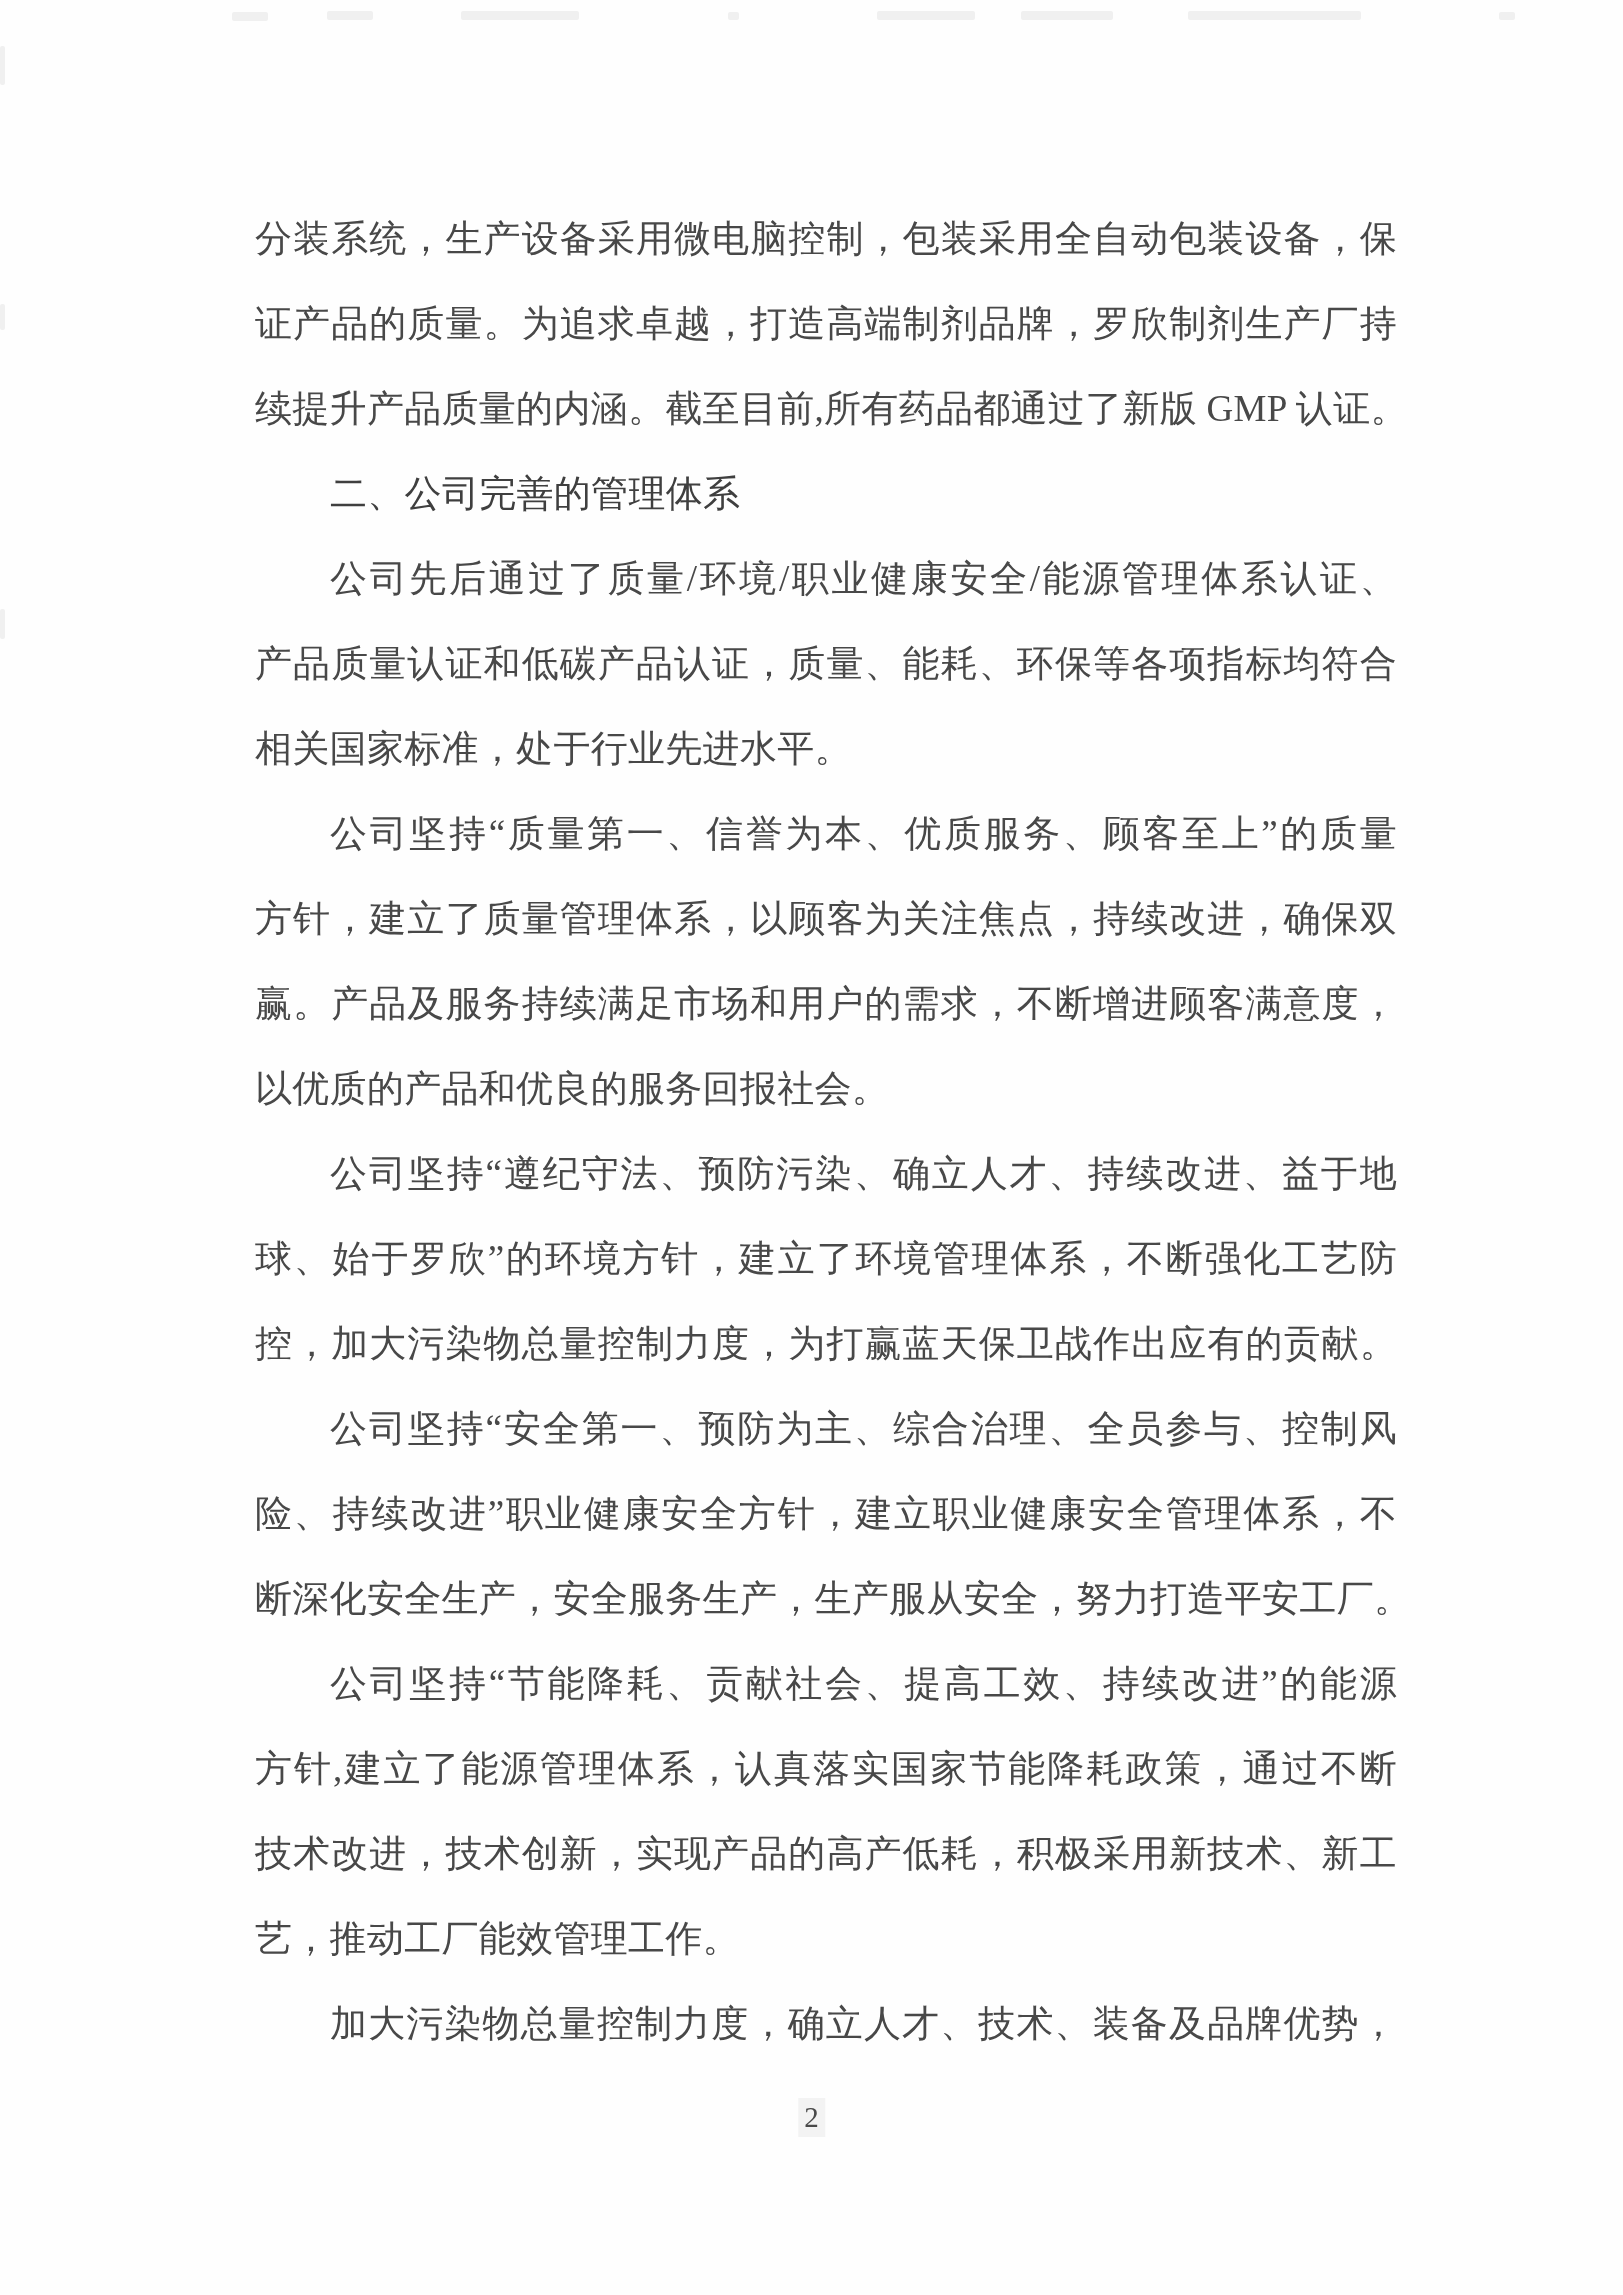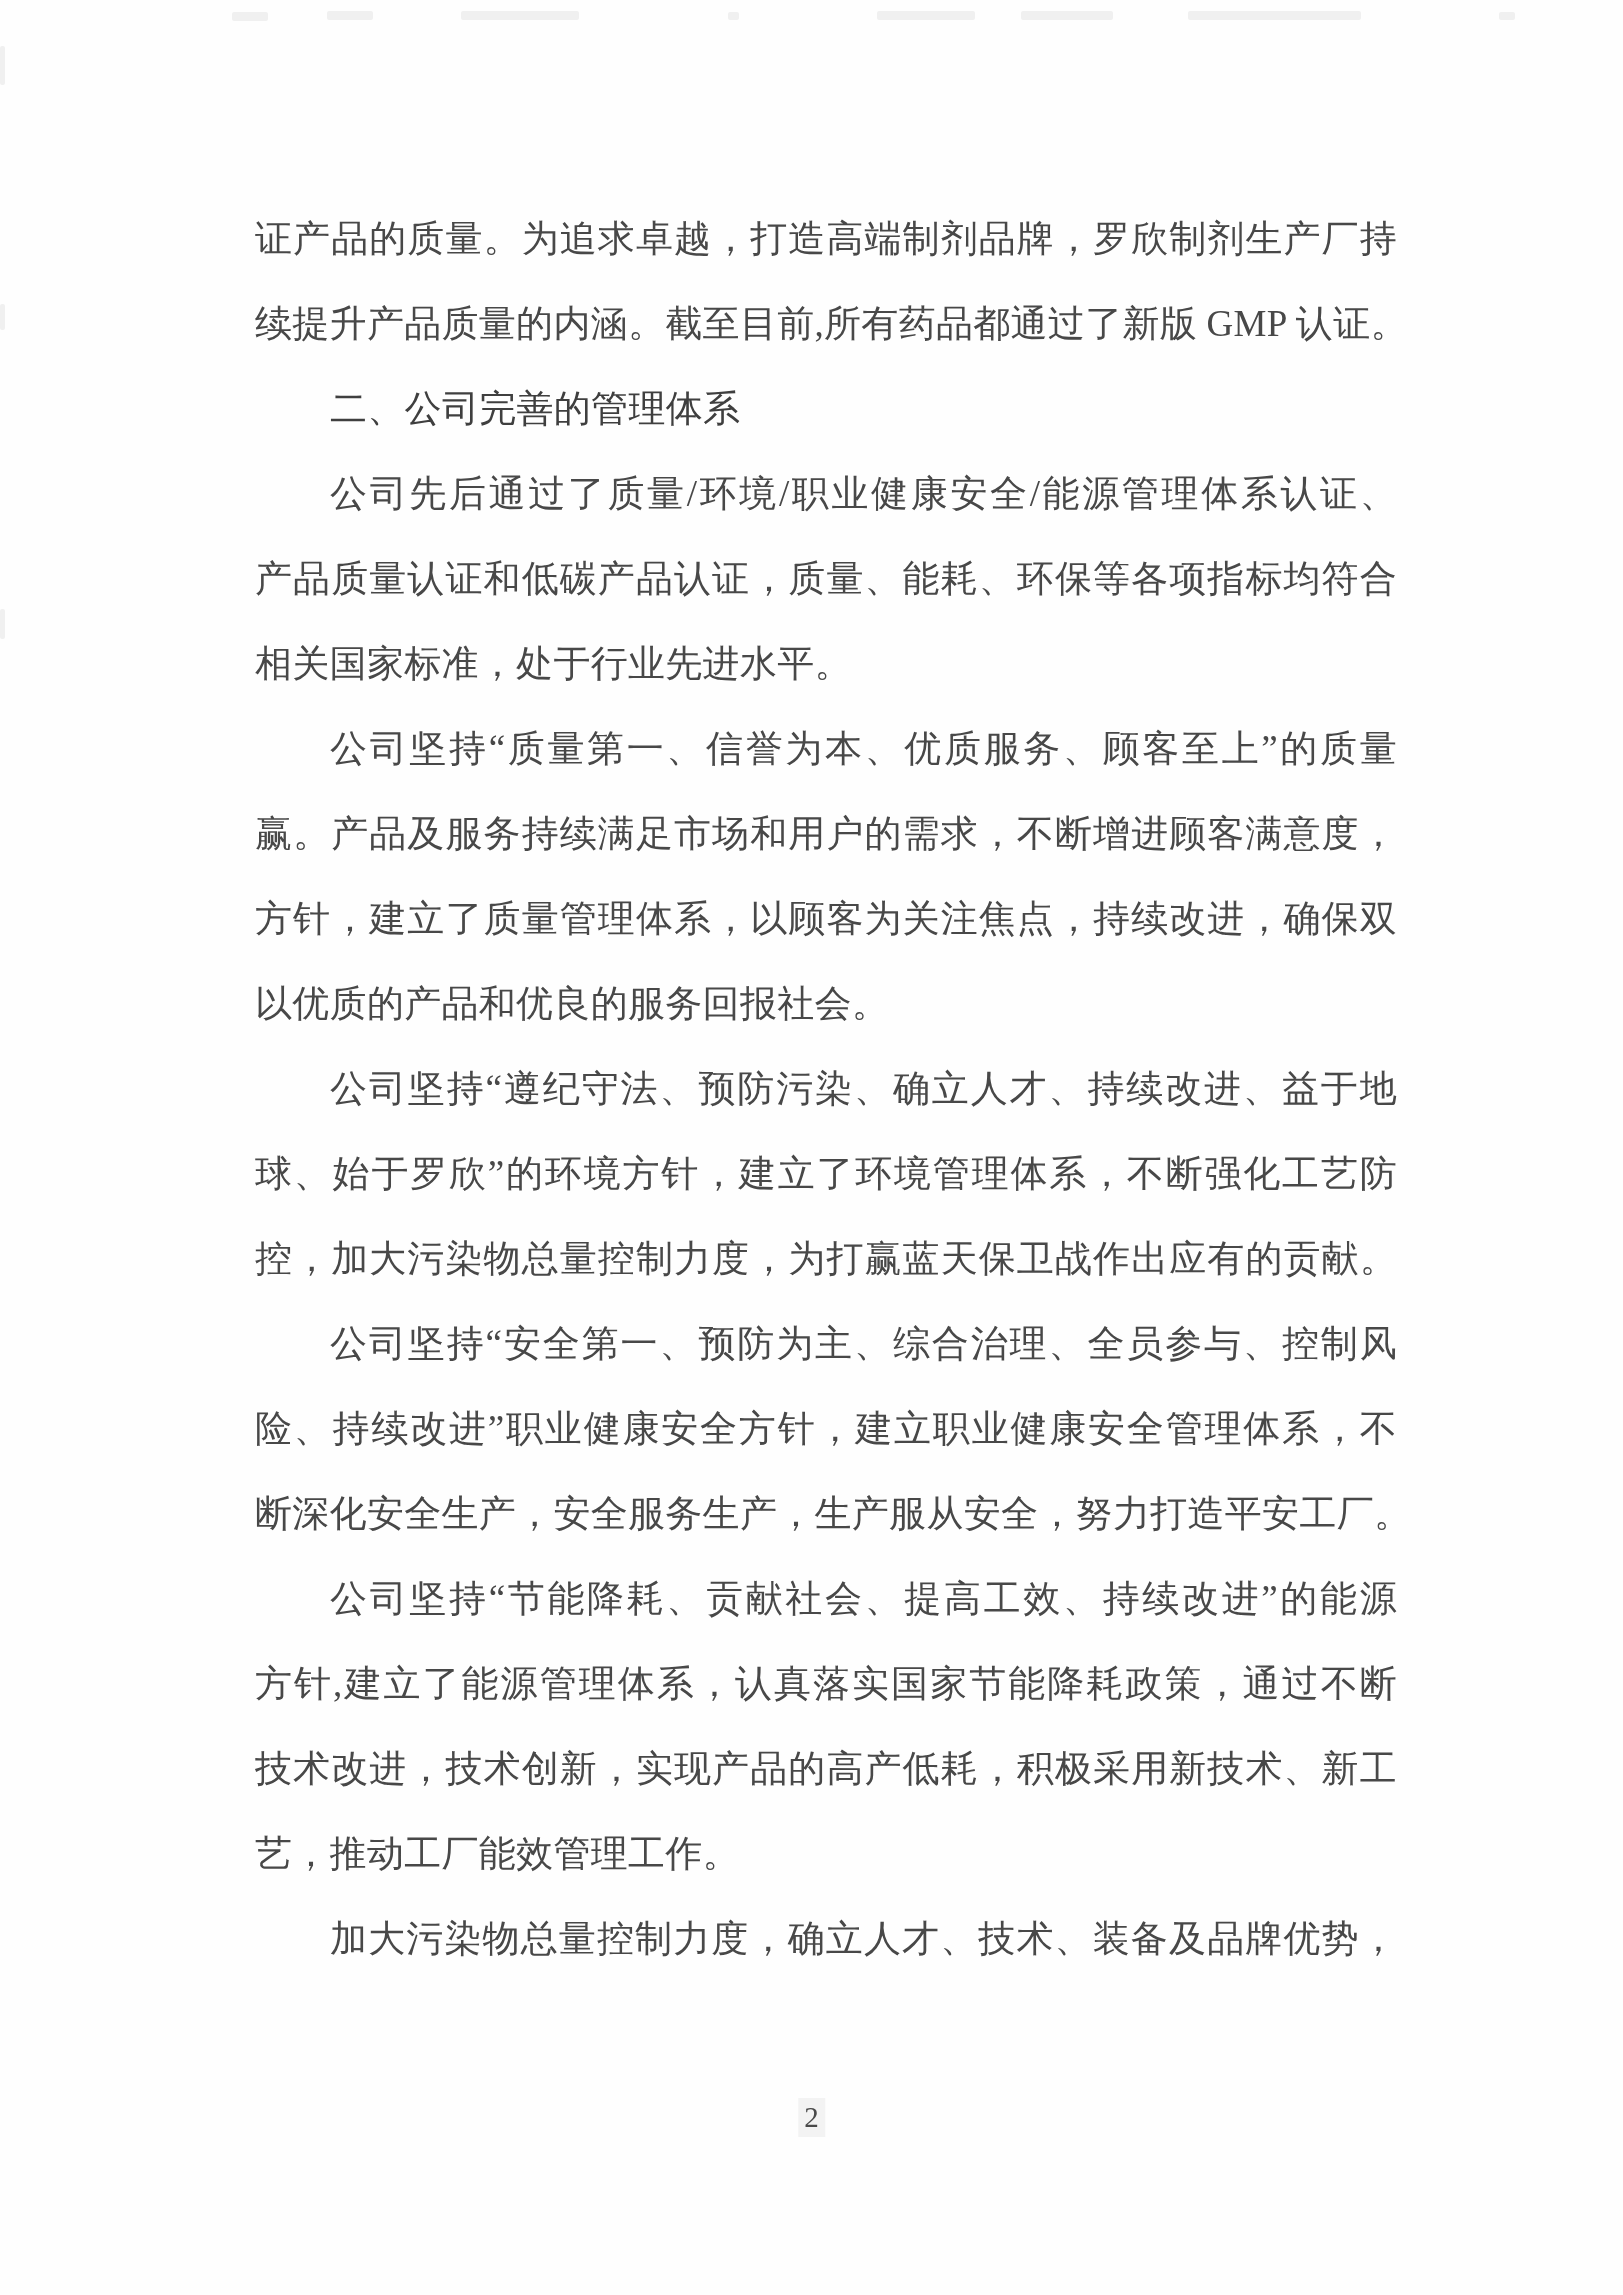--- a/index.html
+++ b/index.html
@@ -84,29 +84,30 @@
   <span class="artifact a4"></span>
   <span class="artifact a5"></span>
   <span class="artifact a6"></span>
   <span class="artifact a7"></span>
   <span class="artifact a8"></span>
   <span class="artifact a9"></span>
   <span class="artifact a10"></span>
   <span class="artifact a11"></span>
 
   <main class="text-block">
+      <div class="line full">分装系统，生产设备采用微电脑控制，包装采用全自动包装设备，保</div>
       <div class="line full">证产品的质量。为追求卓越，打造高端制剂品牌，罗欣制剂生产厂持</div>
       <div class="line full">续提升产品质量的内涵。截至目前,所有药品都通过了新版 GMP 认证。</div>
       <div class="line heading">二、公司完善的管理体系</div>
       <div class="line full indent">公司先后通过了质量/环境/职业健康安全/能源管理体系认证、</div>
       <div class="line full">产品质量认证和低碳产品认证，质量、能耗、环保等各项指标均符合</div>
       <div class="line short">相关国家标准，处于行业先进水平。</div>
       <div class="line full indent">公司坚持“质量第一、信誉为本、优质服务、顾客至上”的质量</div>
+      <div class="line full">方针，建立了质量管理体系，以顾客为关注焦点，持续改进，确保双</div>
       <div class="line full">赢。产品及服务持续满足市场和用户的需求，不断增进顾客满意度，</div>
-      <div class="line full">方针，建立了质量管理体系，以顾客为关注焦点，持续改进，确保双</div>
       <div class="line short">以优质的产品和优良的服务回报社会。</div>
       <div class="line full indent">公司坚持“遵纪守法、预防污染、确立人才、持续改进、益于地</div>
       <div class="line full">球、始于罗欣”的环境方针，建立了环境管理体系，不断强化工艺防</div>
       <div class="line full">控，加大污染物总量控制力度，为打赢蓝天保卫战作出应有的贡献。</div>
       <div class="line full indent">公司坚持“安全第一、预防为主、综合治理、全员参与、控制风</div>
       <div class="line full">险、持续改进”职业健康安全方针，建立职业健康安全管理体系，不</div>
       <div class="line full">断深化安全生产，安全服务生产，生产服从安全，努力打造平安工厂。</div>
       <div class="line full indent">公司坚持“节能降耗、贡献社会、提高工效、持续改进”的能源</div>
       <div class="line full">方针,建立了能源管理体系，认真落实国家节能降耗政策，通过不断</div>
       <div class="line full">技术改进，技术创新，实现产品的高产低耗，积极采用新技术、新工</div>

